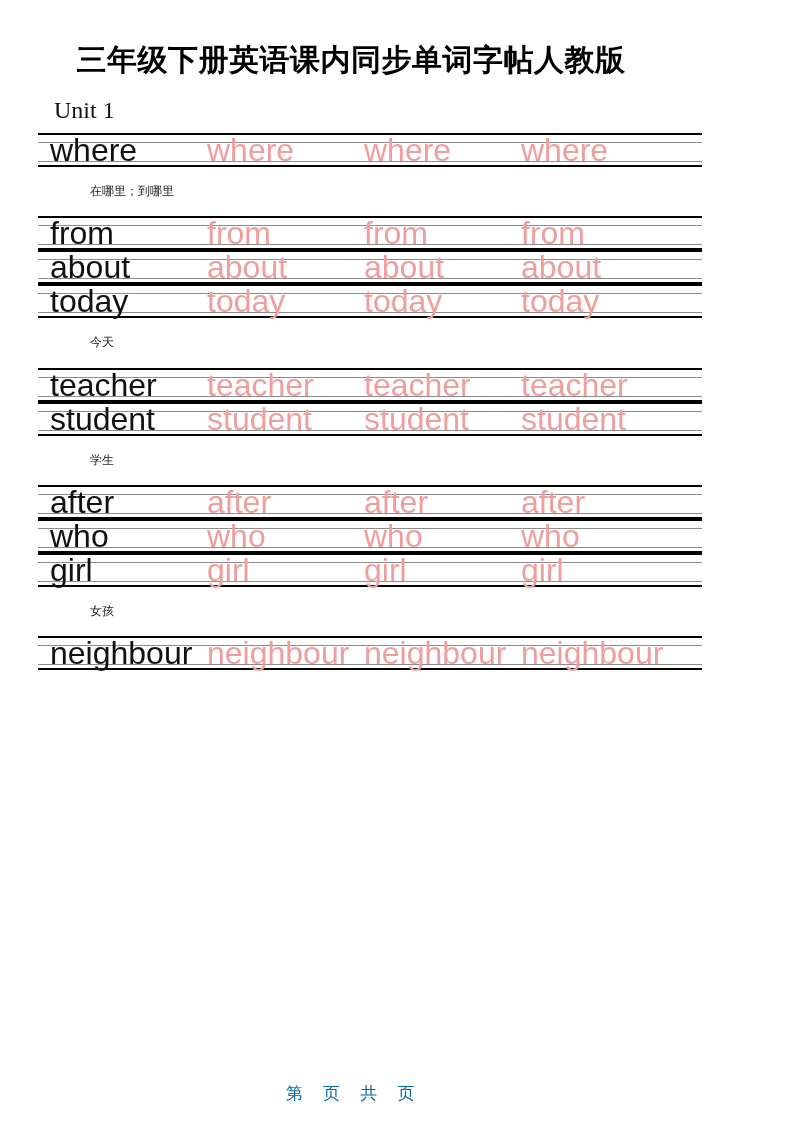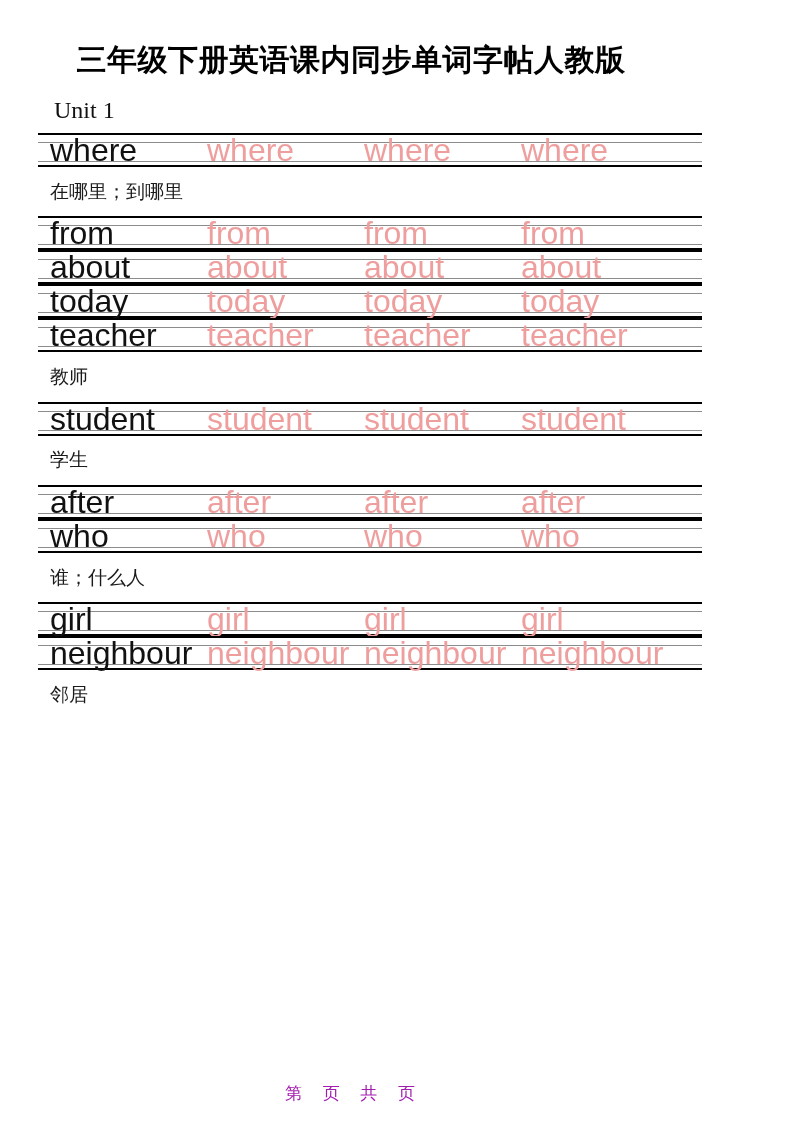--- a/index.html
+++ b/index.html
@@ -54,30 +54,31 @@
   .cell.c1, .cell.c2, .cell.c3 { width:157px; flex:0 0 157px; }
   .cell.c4 { flex:1 1 auto; }
   .word-text { color:var(--ink,#111111); }
   .trace { color:var(--pink,#ef9e9e); }
   .meaning {
     height:49.3px;
     display:flex; align-items:center;
     padding-left:12px;
   }
   .meaning-text {
-    font-size:19px; color:#1a1a1a;
+    font-size:12px; color:#1a1a1a;
     font-family:"DejaVu Serif","Liberation Serif",serif;
+    margin-left:40px;
   }
   .footer {
     position:absolute; top:1082px; left:0; width:100%;
     text-align:center;
-    font-size:17px; color:#a21caf;
+    font-size:17px; color:#0369a1;
     letter-spacing:2px;
     word-spacing:12px;
-    font-family:Liberation Sans, sans-serif;
+    font-family:Liberation Serif, serif;
   }
 </style>
 </head>
 <body>
 
 <div class="page">
   <div class="title">三年级下册英语课内同步单词字帖人教版</div>
   <div class="unit">Unit 1</div>
 
   <div class="sheet">
@@ -119,34 +120,34 @@
 
   <div class="word-block">
     <div class="word-grid">
       <div class="thin-line l1"></div>
       <div class="thin-line l2"></div>
       <div class="cell c1"><span class="word-text">today</span></div>
       <div class="cell c2"><span class="trace">today</span></div>
       <div class="cell c3"><span class="trace">today</span></div>
       <div class="cell c4"><span class="trace">today</span></div>
     </div>
+    <div class="meaning">
+      <span class="meaning-text">今天</span>
+    </div>
   </div>
 
   <div class="word-block">
     <div class="word-grid">
       <div class="thin-line l1"></div>
       <div class="thin-line l2"></div>
       <div class="cell c1"><span class="word-text">teacher</span></div>
       <div class="cell c2"><span class="trace">teacher</span></div>
       <div class="cell c3"><span class="trace">teacher</span></div>
       <div class="cell c4"><span class="trace">teacher</span></div>
     </div>
-    <div class="meaning">
-      <span class="meaning-text">教师</span>
-    </div>
   </div>
 
   <div class="word-block">
     <div class="word-grid">
       <div class="thin-line l1"></div>
       <div class="thin-line l2"></div>
       <div class="cell c1"><span class="word-text">student</span></div>
       <div class="cell c2"><span class="trace">student</span></div>
       <div class="cell c3"><span class="trace">student</span></div>
       <div class="cell c4"><span class="trace">student</span></div>
@@ -169,45 +170,42 @@
 
   <div class="word-block">
     <div class="word-grid">
       <div class="thin-line l1"></div>
       <div class="thin-line l2"></div>
       <div class="cell c1"><span class="word-text">who</span></div>
       <div class="cell c2"><span class="trace">who</span></div>
       <div class="cell c3"><span class="trace">who</span></div>
       <div class="cell c4"><span class="trace">who</span></div>
     </div>
-    <div class="meaning">
-      <span class="meaning-text">谁；什么人</span>
-    </div>
   </div>
 
   <div class="word-block">
     <div class="word-grid">
       <div class="thin-line l1"></div>
       <div class="thin-line l2"></div>
       <div class="cell c1"><span class="word-text">girl</span></div>
       <div class="cell c2"><span class="trace">girl</span></div>
       <div class="cell c3"><span class="trace">girl</span></div>
       <div class="cell c4"><span class="trace">girl</span></div>
     </div>
+    <div class="meaning">
+      <span class="meaning-text">女孩</span>
+    </div>
   </div>
 
   <div class="word-block">
     <div class="word-grid">
       <div class="thin-line l1"></div>
       <div class="thin-line l2"></div>
       <div class="cell c1"><span class="word-text">neighbour</span></div>
       <div class="cell c2"><span class="trace">neighbour</span></div>
       <div class="cell c3"><span class="trace">neighbour</span></div>
       <div class="cell c4"><span class="trace">neighbour</span></div>
     </div>
-    <div class="meaning">
-      <span class="meaning-text">邻居</span>
-    </div>
   </div>
 </div>
 
   <div class="footer">第 页 共 页</div>
 </div>
 
 </body></html>

